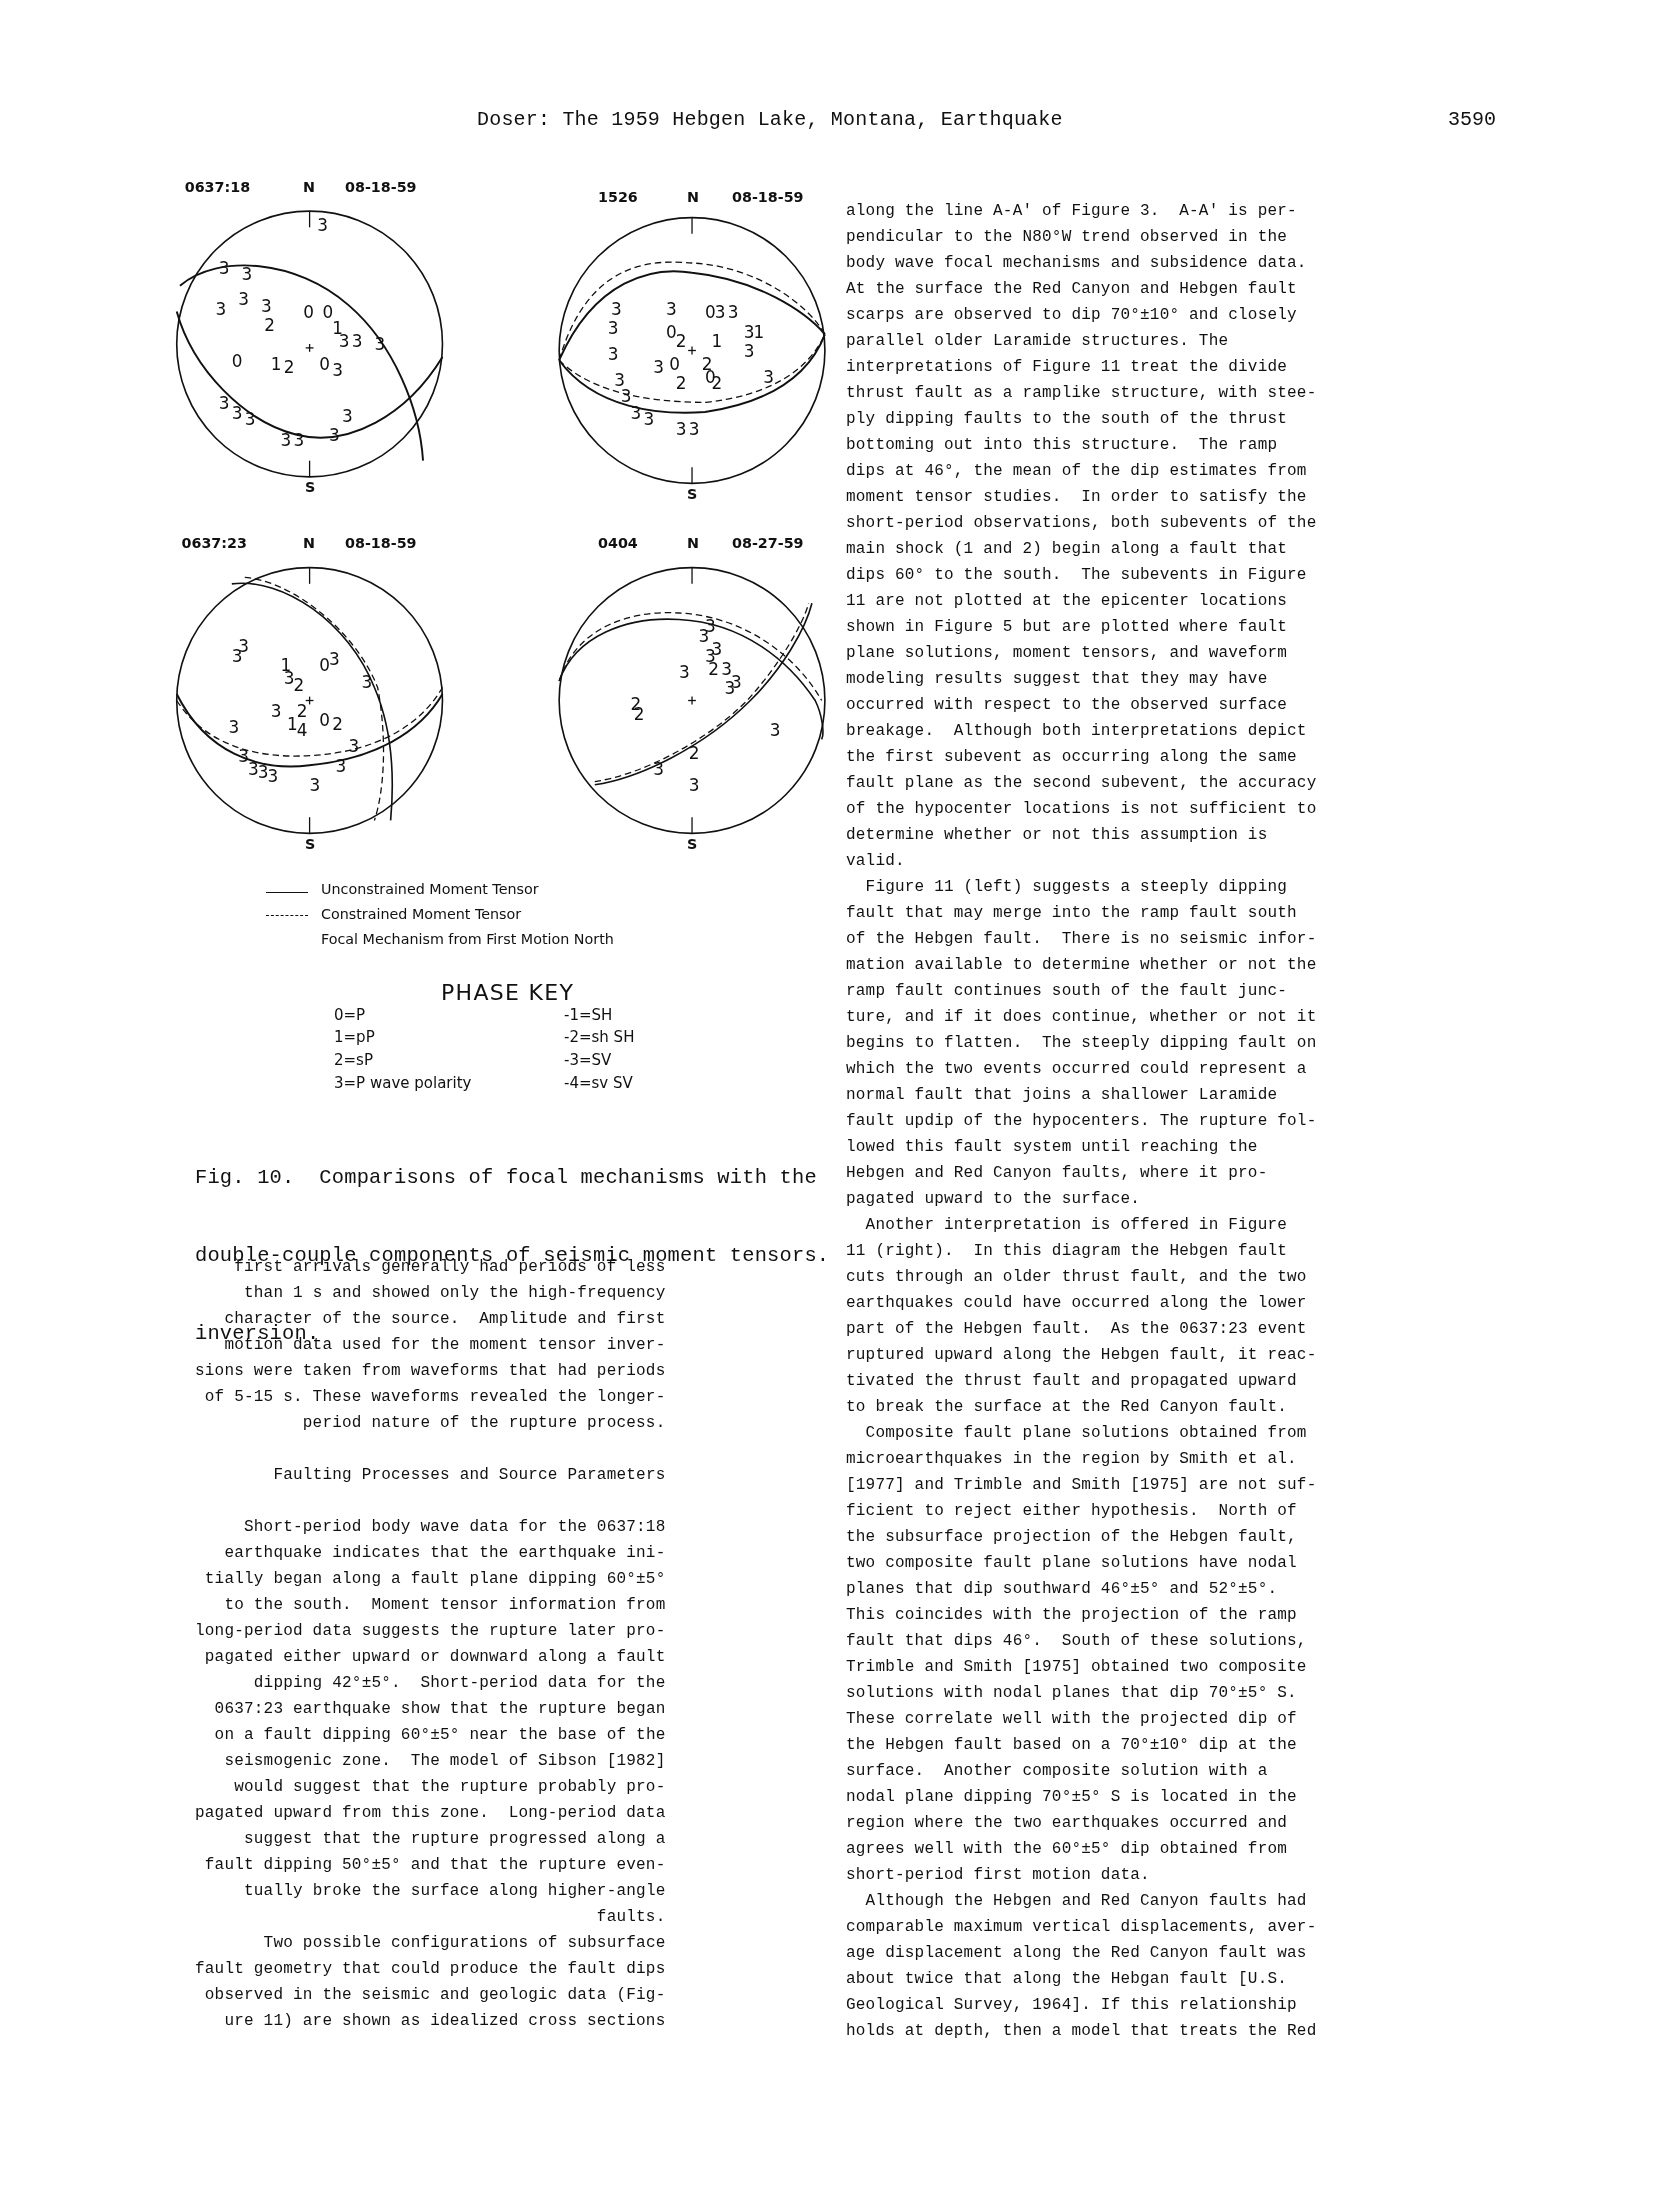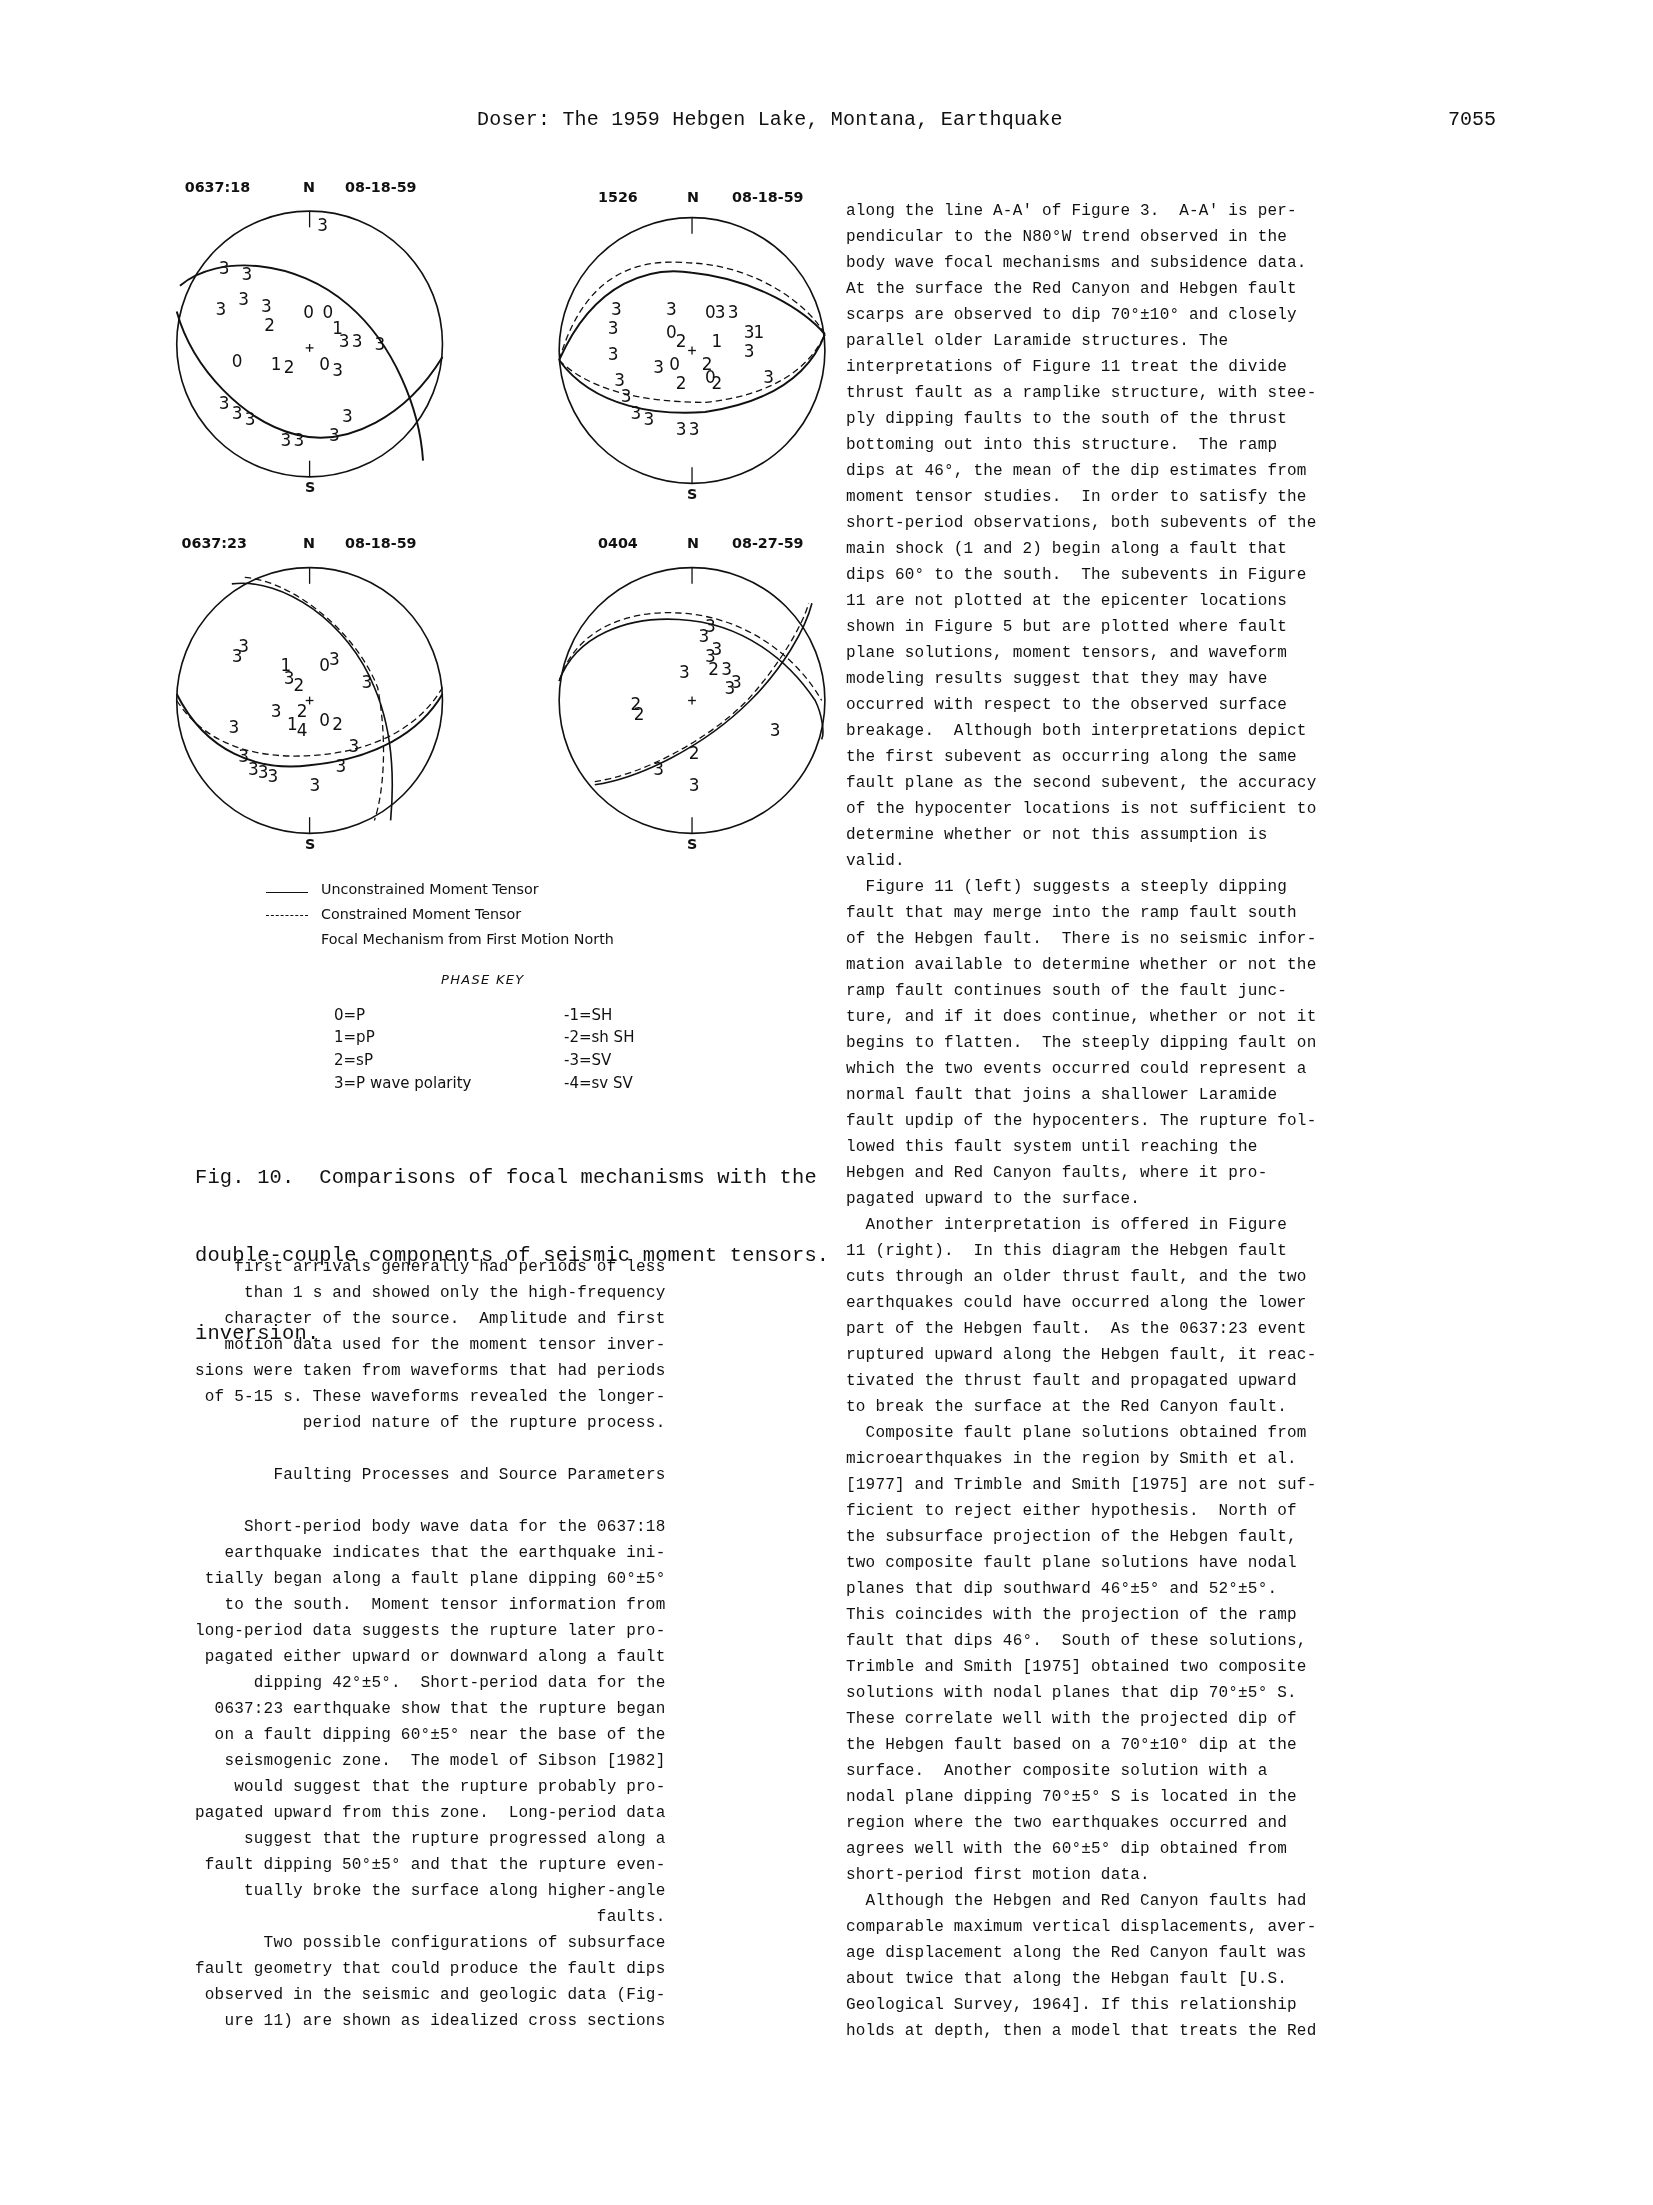--- a/index.html
+++ b/index.html
@@ -9,28 +9,28 @@
   #page-num { position:absolute; top:108px; left:1448px; font-size:20px; }
   .col { position:absolute; font-size:16px; line-height:26px; white-space:pre; letter-spacing:0.2px; }
   #left-col-text { left:195px; top:1254px;text-align:right; }
   #right-col-text { left:846px; top:198px; }
   #fig-caption { position:absolute; left:195px; top:1113px; font-size:20.4px; line-height:26px; white-space:pre; letter-spacing:0.2px; }
   .para-line { display:block; height:26px; }
   #figure { position:absolute; left:175px; top:169px; width:662px; height:934px; }
   .sphere-label { position:absolute; font-family:"DejaVu Sans","Liberation Sans",sans-serif; font-weight:bold; font-size:14.3px; }
   .legend { position:absolute; font-family:"DejaVu Sans","Liberation Sans",sans-serif; font-size:14.3px; }
   .phase { position:absolute; font-family:"DejaVu Sans","Liberation Sans",sans-serif; font-size:15px; }
-  .phase-title { position:absolute; font-family:"DejaVu Sans","Liberation Sans",sans-serif; font-style:italic; font-size:13px; letter-spacing:1.3px; }
+  .phase-title { position:absolute; font-family:"DejaVu Sans","Liberation Sans",sans-serif; font-size:22px; letter-spacing:1.3px;margin-top:8px; }
   svg text { font-family:"DejaVu Sans","Liberation Sans",sans-serif; }
 </style>
 </head>
 <body>
 
 <div id="header" class="mono">Doser:  The 1959 Hebgen Lake, Montana, Earthquake</div>
-<div id="page-num" class="mono">7055</div>
+<div id="page-num" class="mono">3590</div>
 
 <div id="figure">
 
   <div class="sphere-label" style="left:9.7px;top:9.7px">0637:18</div>
   <div class="sphere-label" style="left:128px;top:9.7px">N</div>
   <div class="sphere-label" style="left:170px;top:9.7px">08-18-59</div>
   <div class="sphere-label" style="left:130px;top:310px">S</div>
 
   <div class="sphere-label" style="left:423px;top:19.5px">1526</div>
   <div class="sphere-label" style="left:512px;top:19.5px">N</div>

